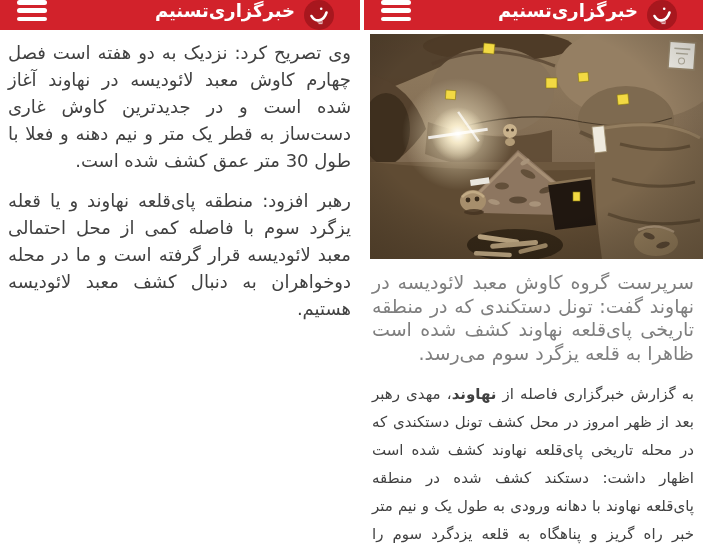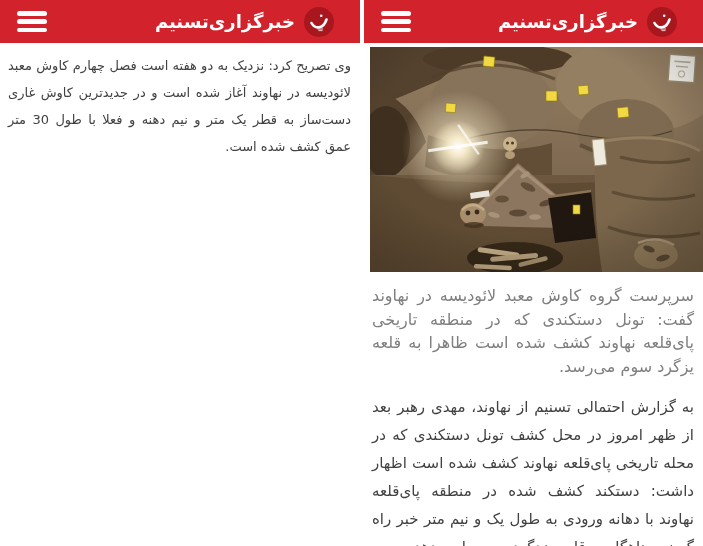--- a/index.html
+++ b/index.html
@@ -7,36 +7,36 @@
   }
   *{box-sizing:border-box;}
   html,body{margin:0;padding:0;background:#ffffff;}
   body{font-family:"DejaVu Sans", sans-serif;}
   .screen{position:relative;width:703px;height:546px;background:#fff;overflow:hidden;}
 
   .panel{position:absolute;top:0;height:546px;background:#fff;}
   .panel-left{left:0;width:360px;}
   .panel-right{left:364px;width:339px;}
 
-  .panel-header{height:43px;background:var(--red);display:flex;align-items:center;}
+  .panel-header{height:30px;background:var(--red);display:flex;}
   .hamburger{width:30px;height:21px;margin-left:17px;display:flex;flex-direction:column;justify-content:space-between;cursor:pointer;flex:0 0 auto;}
   .hamburger span{display:block;height:4.5px;border-radius:2.5px;background:#fff;}
   .header-spacer{flex:1 1 auto;}
   .brand-title{color:#fff;font-weight:bold;font-size:18px;letter-spacing:0;direction:rtl;white-space:nowrap;margin:0 9px 0 0;}
   .logo-badge{width:30px;height:30px;border-radius:50%;background:var(--logo-red);margin-right:26px;display:flex;align-items:center;justify-content:center;flex:0 0 auto;cursor:pointer;}
 
   .content{direction:rtl;}
   .panel-left .content{padding:9px 9px 0 8px;}
-  .panel-left p{margin:0 0 13px 0;font-size:13px;line-height:27px;color:var(--txt);text-align:justify;}
+  .panel-left p{margin:0 0 13px 0;font-size:18px;line-height:27px;color:var(--txt);text-align:justify;}
 
   .photo{margin:4px 0 0 6px;width:333px;height:225px;overflow:hidden;background:#6f5a41;}
   .photo svg{display:block;width:100%;height:100%;}
-  .caption{margin:12px 9px 0 8px;font-size:16px;line-height:23.5px;color:var(--cap);text-align:justify;}
+  .caption{margin:12px 9px 0 8px;font-size:19px;line-height:23.5px;color:var(--cap);text-align:justify;}
   .lead{margin:15px 9px 0 8px;font-size:15px;line-height:28px;color:var(--txt);text-align:justify;}
-  .lead b{font-weight:normal;}
+  .lead b{font-weight:bold;}
 </style>
 </head>
 <body>
 
 <div class="screen">
 
   <section class="panel panel-left">
     <header class="panel-header">
       <div class="hamburger">
           <span></span>
@@ -49,20 +49,21 @@
         <svg width="22" height="22" viewBox="0 0 22 22">
           <path d="M3.5 12 C7 18.5, 15.5 18, 18.5 8.5" stroke="#ffffff" stroke-width="2.6" fill="none" stroke-linecap="round"></path>
           <circle cx="13.2" cy="4.8" r="1.3" fill="#ffffff"></circle>
           <rect x="9.5" y="17.5" width="5.5" height="1" fill="#ffffff" opacity="0.85"></rect>
           <rect x="10.5" y="19.2" width="4" height="0.9" fill="#ffffff" opacity="0.85"></rect>
         </svg>
       </div>
     </header>
     <div class="content">
       <p>وی تصریح کرد: نزدیک به دو هفته است فصل چهارم کاوش معبد لائودیسه در نهاوند آغاز شده است و در جدیدترین کاوش غاری دست‌ساز به قطر یک متر و نیم دهنه و فعلا با طول 30 متر عمق کشف شده است.</p>
+      <p>رهبر افزود: منطقه پای‌قلعه نهاوند و یا قعله یزگرد سوم با فاصله کمی از محل احتمالی معبد لائودیسه قرار گرفته است و ما در محله دوخواهران به دنبال کشف معبد لائودیسه هستیم.</p>
     </div>
   </section>
 
   <section class="panel panel-right">
     <header class="panel-header">
       <div class="hamburger">
           <span></span>
           <span></span>
           <span></span>
         </div>
@@ -177,18 +178,18 @@
             <circle cx="312" cy="27" r="3" fill="none" stroke="#b5b0a0" stroke-width="1"></circle>
           </g>
           <rect x="222" y="93" width="12" height="26" fill="#efeade" stroke="#a09070" stroke-width="0.8" transform="rotate(-6 222 93)"></rect>
 
           <rect x="0" y="0" width="333" height="225" fill="url(#vig)"></rect>
         </svg>
       </figure>
 
       <figcaption class="caption">سرپرست گروه کاوش معبد لائودیسه در نهاوند گفت: تونل دستکندی که در منطقه تاریخی پای‌قلعه نهاوند کشف شده است ظاهرا به قلعه یزگرد سوم می‌رسد.</figcaption>
 
-      <p class="lead"><span>به گزارش احتمالی تسنیم از </span><b>نهاوند</b><span>، مهدی رهبر بعد از ظهر امروز در محل کشف تونل دستکندی که در محله تاریخی پای‌قلعه نهاوند کشف شده است اظهار داشت: دستکند کشف شده در منطقه پای‌قلعه نهاوند با دهانه ورودی به طول یک و نیم متر خبر راه گریز و پناهگاه به قلعه یزدگرد سوم را می‌دهد.</span></p>
+      <p class="lead"><span>به گزارش خبرگزاری فاصله از </span><b>نهاوند</b><span>، مهدی رهبر بعد از ظهر امروز در محل کشف تونل دستکندی که در محله تاریخی پای‌قلعه نهاوند کشف شده است اظهار داشت: دستکند کشف شده در منطقه پای‌قلعه نهاوند با دهانه ورودی به طول یک و نیم متر خبر راه گریز و پناهگاه به قلعه یزدگرد سوم را می‌دهد.</span></p>
 
     </div>
   </section>
 
 </div>
 
 </body></html>

